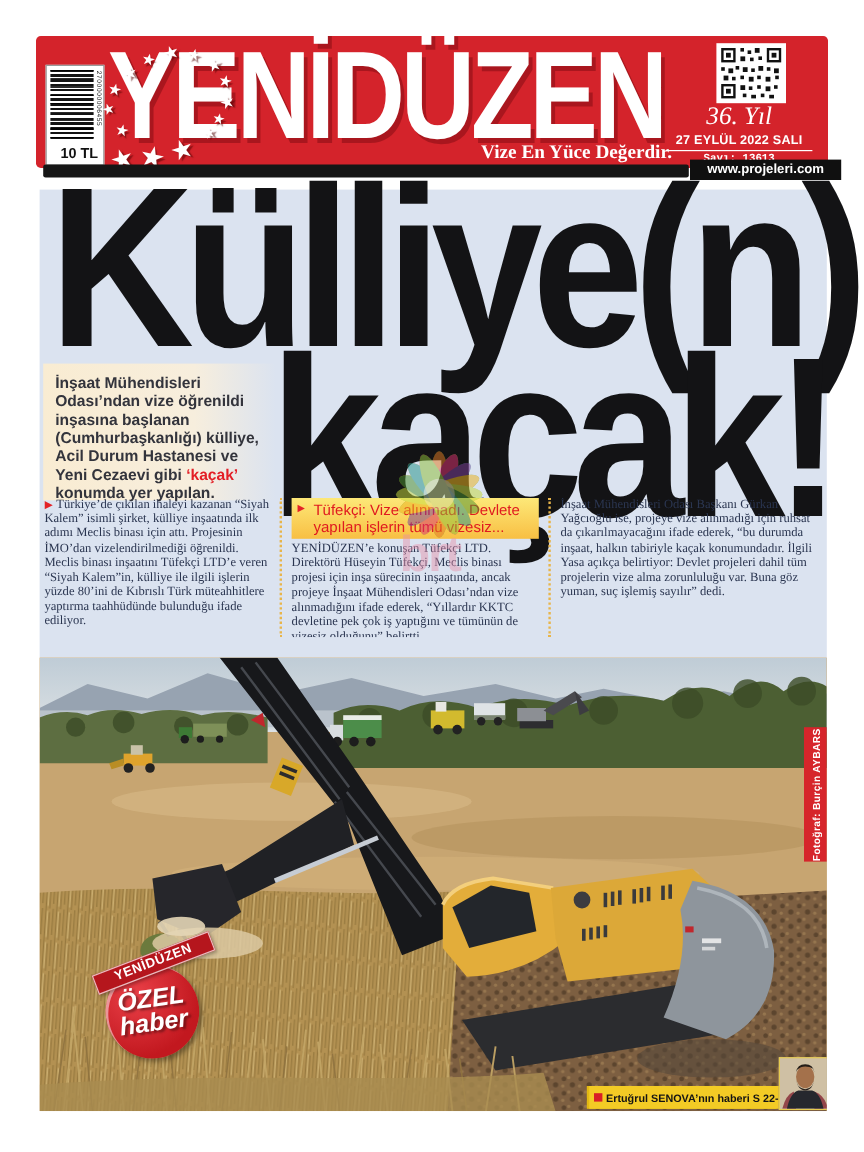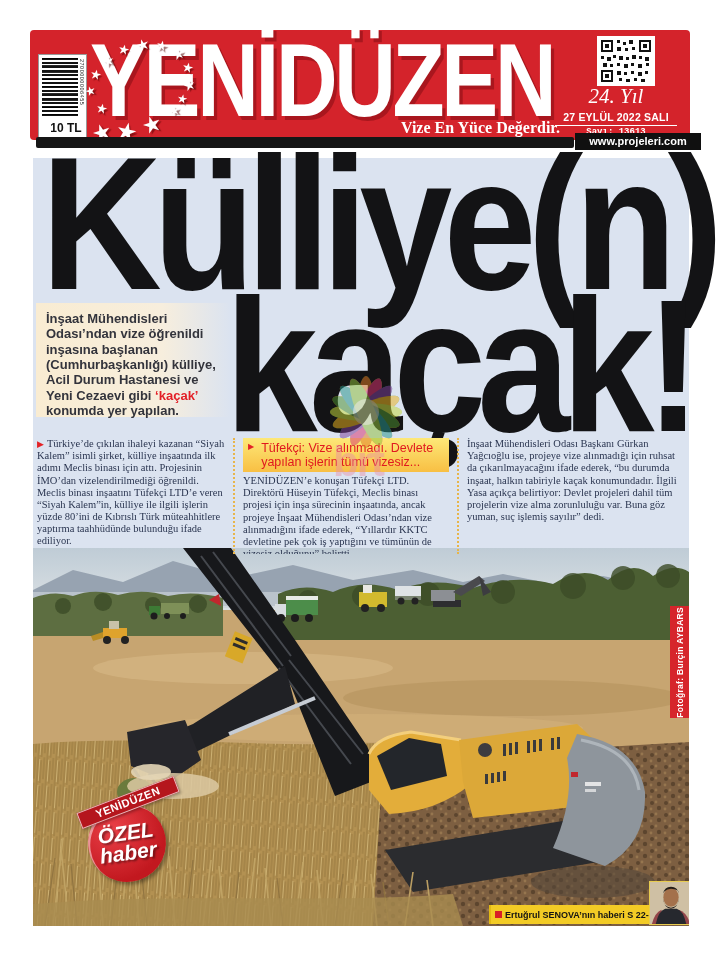--- a/index.html
+++ b/index.html
@@ -39,21 +39,21 @@
   
   .hero { left:33px; top:158px; width:656px; height:390px; background:#dbe3f0; }
   .h1 { left:8px; top:-30px; font-size:190px; line-height:1; font-weight:bold; color:#131315;
     letter-spacing:-10px; transform:scaleX(.88); transform-origin:left top; white-space:nowrap; z-index:1; }
   .h2 { right:-4px; top:112px; font-size:190px; line-height:1; font-weight:bold; color:#131315;
     letter-spacing:-10px; transform:scaleX(.88); transform-origin:right top; white-space:nowrap; z-index:1; }
   .intro { left:3px; top:145px; width:194px; height:114px; padding:8px 8px 6px 10px; z-index:2;
     background:linear-gradient(90deg,#f9ecd2 0%,#f7eedd 65%,rgba(247,238,221,0) 100%);
     font-size:13px; font-weight:bold; color:#33343c; line-height:1.18; }
   .intro .hl { color:#e31e26; }
-  .cols { left:4px; top:280px; width:648px; height:116px; display:flex; z-index:2; overflow:hidden; }
+  .cols { left:4px; top:257px; width:648px; height:116px; display:flex; z-index:2; overflow:hidden; }
   .col { overflow:hidden; }
   .col1 { width:196px; padding-right:6px; }
   .col2 { width:224px; border-left:2px dotted #e8b54a; padding:0 8px; }
   .col3 { width:228px; border-left:2px dotted #e8b54a; padding:0 8px; }
   .col-body { font-family:"Liberation Serif", serif; font-size:10.5px; line-height:1.16; color:#2a3550; }
   .marker { color:#e32227; font-size:9px; margin-right:3px; }
   .marker::before { content:"▶"; }
   .col-head { display:flex; gap:4px; align-items:flex-start; padding:3px 5px; margin-bottom:3px; min-height:31px;
     font-size:12.5px; font-weight:normal; line-height:1.12; color:#e0191f; }
   .col2 .col-head { background:linear-gradient(180deg,#fde878,#f8bf43); }
@@ -158,21 +158,21 @@
             <rect x="46" y="33" width="3" height="3"></rect>
           <rect x="20" y="40" width="3" height="3"></rect>
             <rect x="27" y="41" width="4" height="3"></rect>
             <rect x="35" y="40" width="3" height="3"></rect>
           <rect x="42" y="41" width="4" height="3"></rect>
         </g>
       </svg>
     </div>
 
     <div class="abs mast-right">
-      <div class="anniv">24. Yıl</div>
+      <div class="anniv">36. Yıl</div>
       <div class="mdate">27 EYLÜL 2022 SALI</div>
       <div class="msep"></div>
       <div class="missue">Sayı: 13613</div>
     </div>
   </header>
 
   <div class="abs mast-shadow"></div>
   <div class="abs www-bar">www.projeleri.com</div>
 
   <section class="abs hero">

